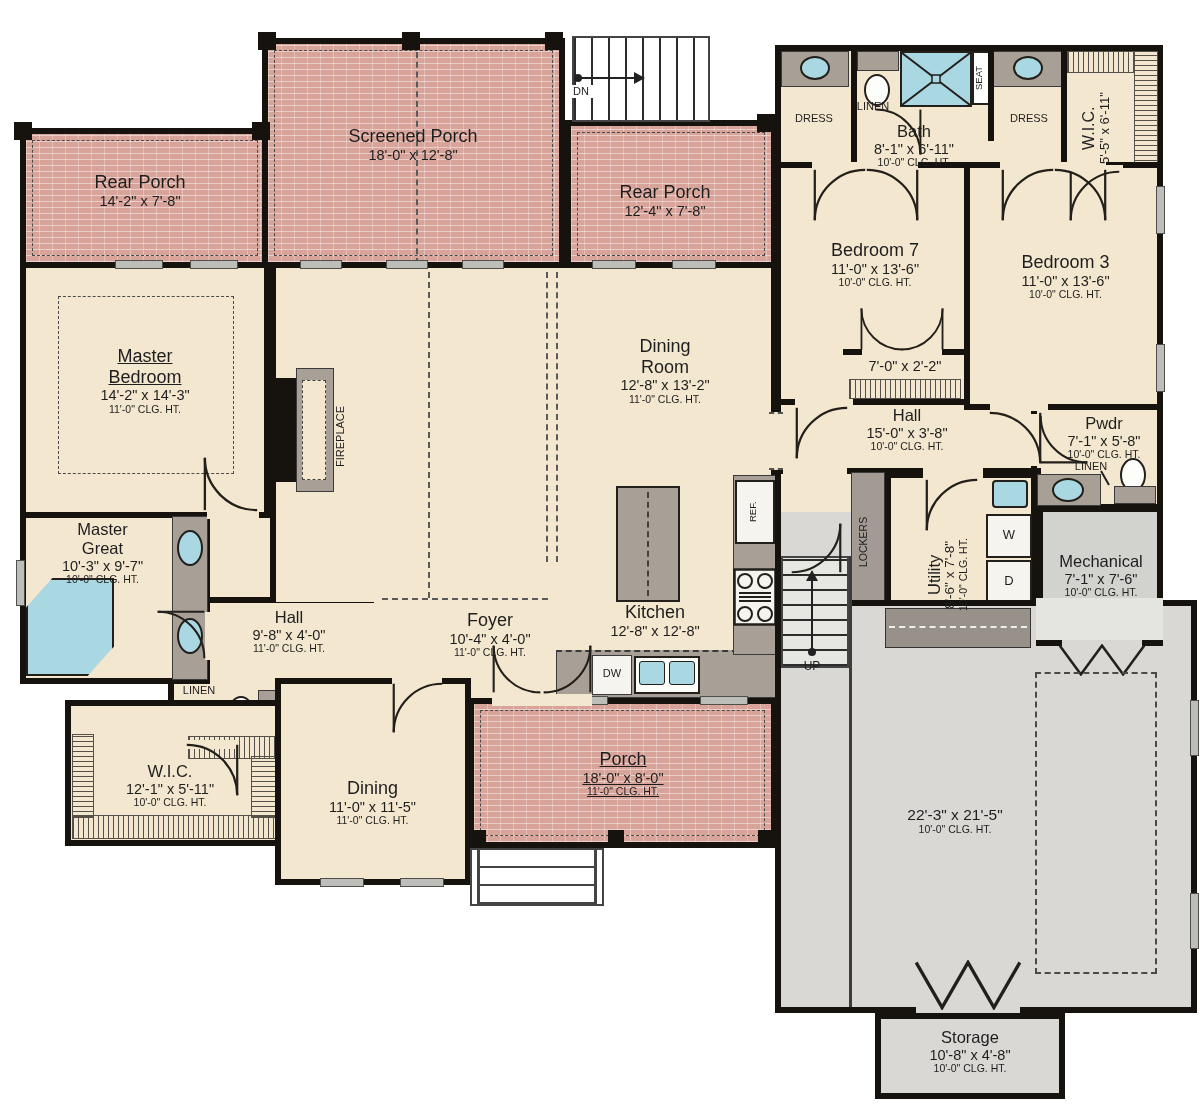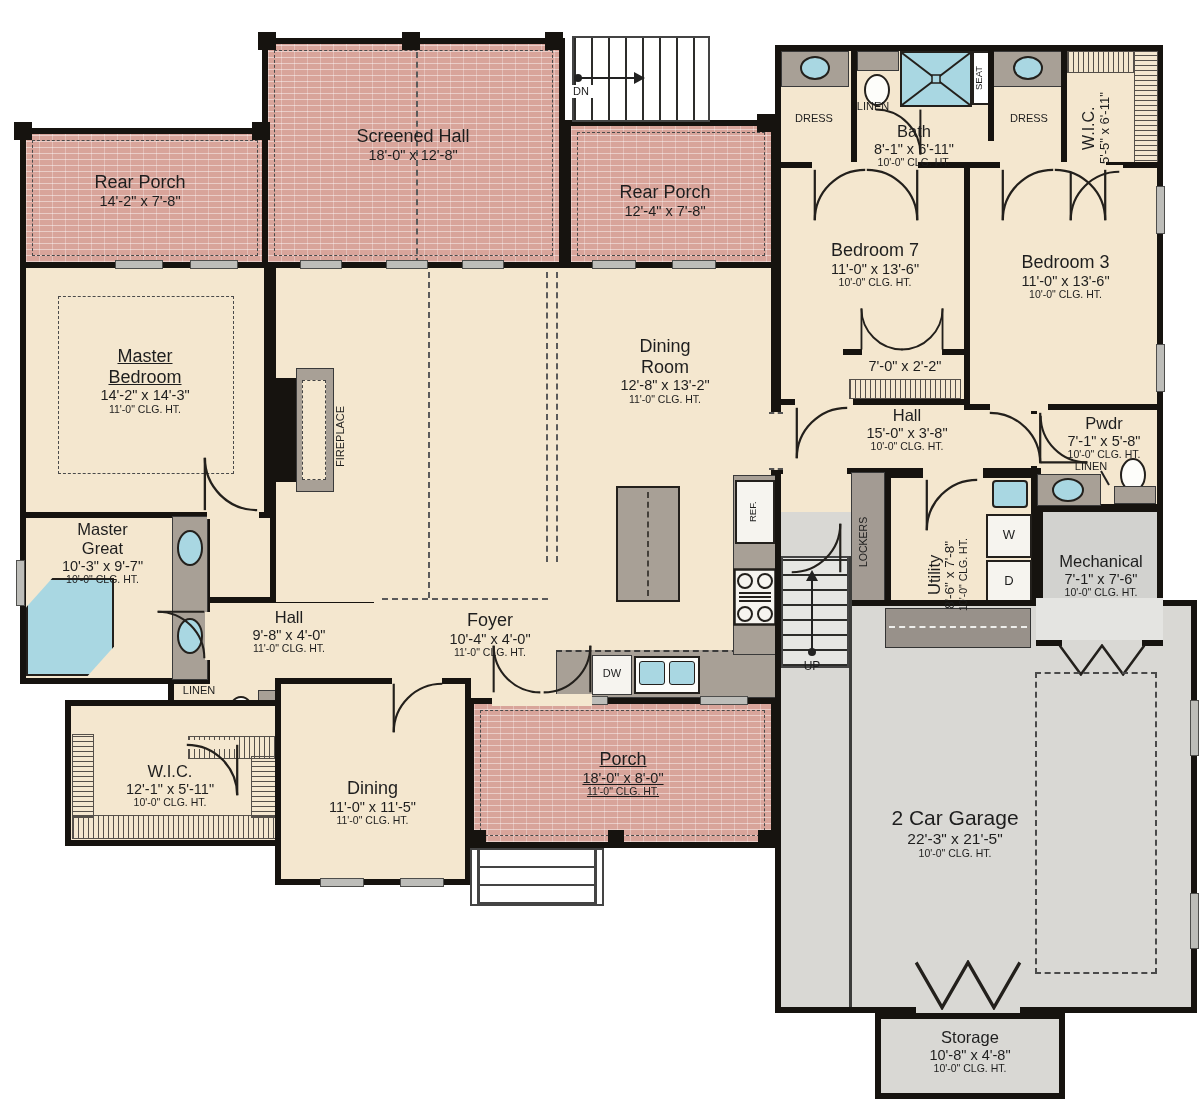--- a/index.html
+++ b/index.html
@@ -354,21 +354,21 @@
   <svg class="door" style="left:790px;top:522px;transform:rotate(180deg);" width="52" height="52" viewBox="0 0 60 60">
       <path d="M2,58 A56,56 0 0 1 58,2"></path>
       <line x1="2" y1="58" x2="2" y2="2"></line>
     </svg>
 
   <div class="lbl" style="left:40px;top:172px;width:200px;">
     <div class="nm">Rear Porch</div>
     <div class="dim">14'-2" x 7'-8"</div>
   </div>
   <div class="lbl" style="left:308px;top:126px;width:210px;">
-    <div class="nm" style="width:130px;margin:0 auto;">Screened Hall</div>
+    <div class="nm" style="width:130px;margin:0 auto;">Screened Porch</div>
     <div class="dim">18'-0" x 12'-8"</div>
   </div>
   <div class="lbl" style="left:570px;top:182px;width:190px;">
     <div class="nm">Rear Porch</div>
     <div class="dim">12'-4" x 7'-8"</div>
   </div>
   <div class="lbl" style="left:855px;top:122px;width:118px;">
     <div class="nm-sm">Bath</div>
     <div class="dim">8'-1" x 6'-11"</div>
     <div class="clg">10'-0" CLG. HT.</div>
@@ -416,20 +416,24 @@
   <div class="lbl" style="left:55px;top:346px;width:180px;">
     <div class="nm" style="width:110px;margin:0 auto;text-decoration:underline;">Master Bedroom</div>
     <div class="dim">14'-2" x 14'-3"</div>
     <div class="clg">11'-0" CLG. HT.</div>
   </div>
   <div class="lbl" style="left:595px;top:336px;width:140px;">
     <div class="nm" style="width:80px;margin:0 auto;">Dining Room</div>
     <div class="dim">12'-8" x 13'-2"</div>
     <div class="clg">11'-0" CLG. HT.</div>
   </div>
+  <div class="lbl" style="left:580px;top:602px;width:150px;">
+    <div class="nm">Kitchen</div>
+    <div class="dim">12'-8" x 12'-8"</div>
+  </div>
   <div class="lbl" style="left:35px;top:520px;width:135px;">
     <div class="nm-sm" style="width:80px;margin:0 auto;">Master Great</div>
     <div class="dim">10'-3" x 9'-7"</div>
     <div class="clg">10'-0" CLG. HT.</div>
   </div>
   <div class="lbl" style="left:228px;top:608px;width:122px;">
     <div class="nm-sm">Hall</div>
     <div class="dim">9'-8" x 4'-0"</div>
     <div class="clg">11'-0" CLG. HT.</div>
   </div>
@@ -447,21 +451,20 @@
     <div class="nm">Dining</div>
     <div class="dim">11'-0" x 11'-5"</div>
     <div class="clg">11'-0" CLG. HT.</div>
   </div>
   <div class="lbl" style="left:538px;top:749px;width:170px;text-decoration:underline;">
     <div class="nm">Porch</div>
     <div class="dim">18'-0" x 8'-0"</div>
     <div class="clg">11'-0" CLG. HT.</div>
   </div>
   <div class="lbl" style="left:840px;top:806px;width:230px;">
-    <div class="nm-lg">2 Car Garage</div>
     <div class="dim" style="font-size:15.5px;">22'-3" x 21'-5"</div>
     <div class="clg">10'-0" CLG. HT.</div>
   </div>
   <div class="lbl" style="left:890px;top:1028px;width:160px;">
     <div class="nm-sm">Storage</div>
     <div class="dim">10'-8" x 4'-8"</div>
     <div class="clg">10'-0" CLG. HT.</div>
   </div>
 
 </div>

